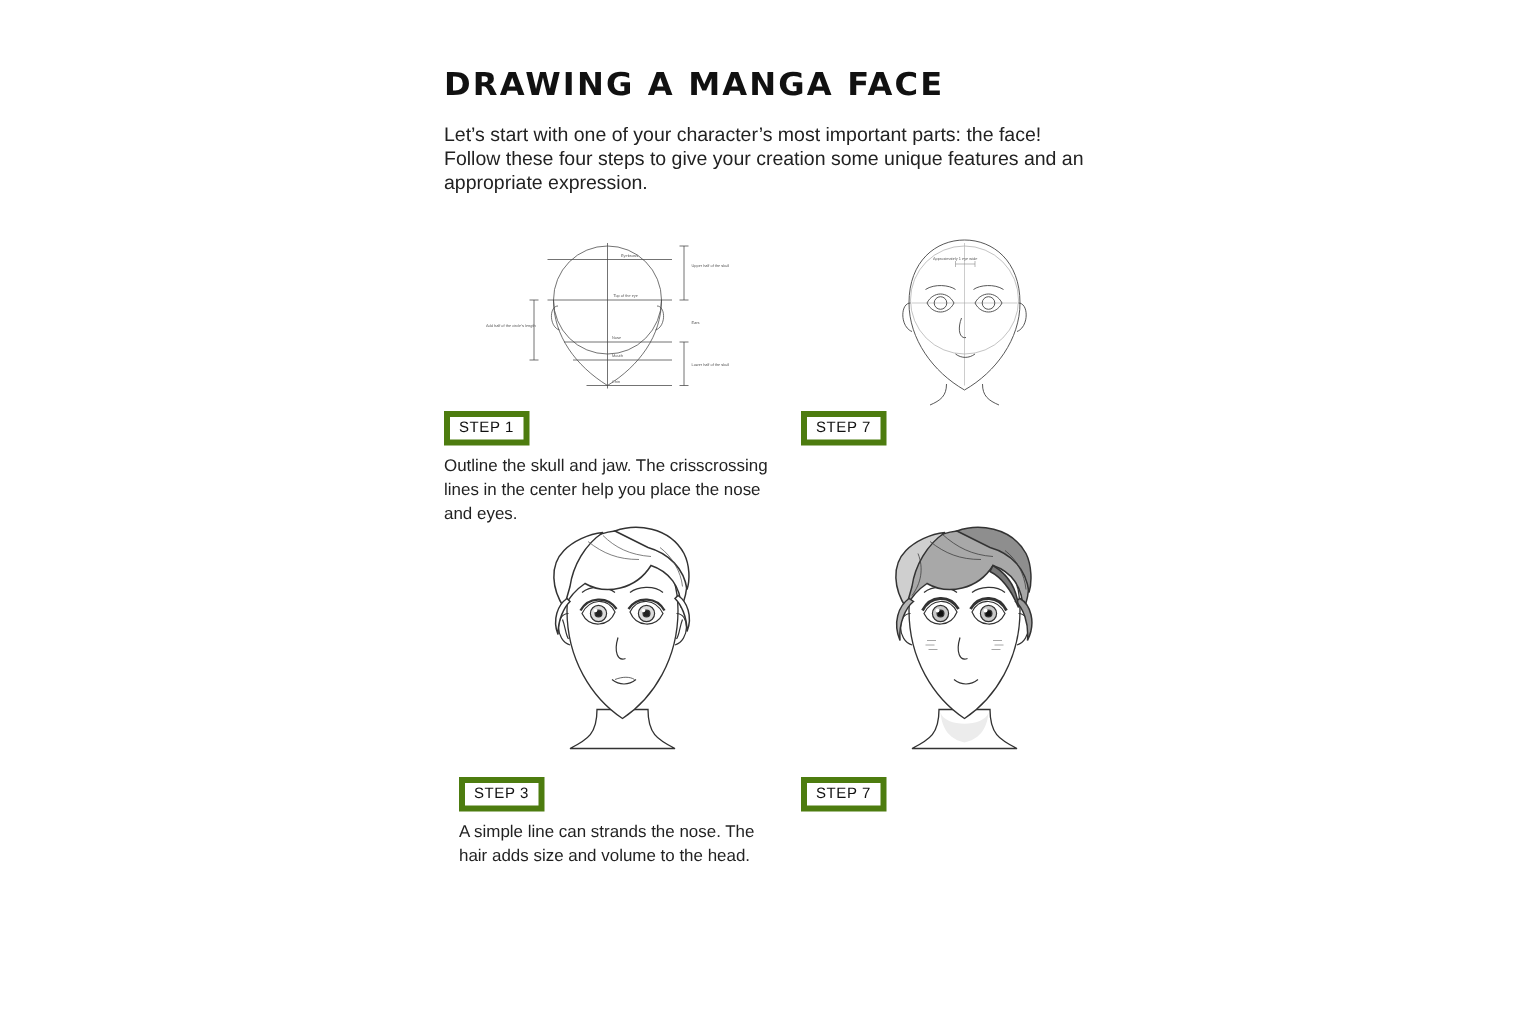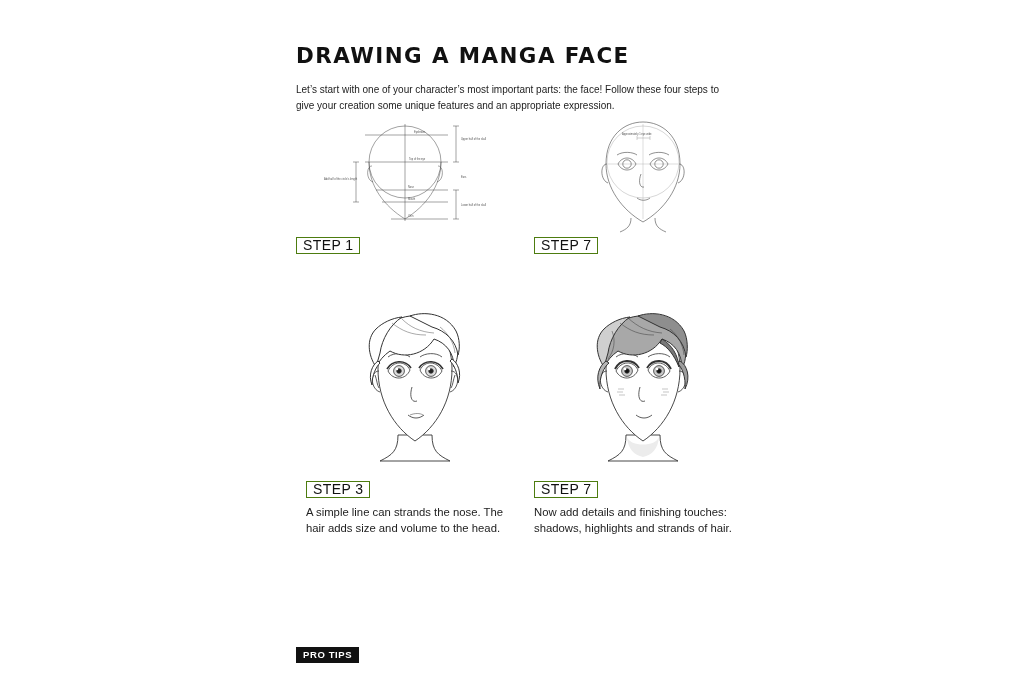--- a/index.html
+++ b/index.html
@@ -32,25 +32,25 @@
     font-family: "DejaVu Sans", sans-serif;
     font-weight: bold;
     font-size: 21px;
     letter-spacing: 1.4px;
     color: #111;
     margin: 0 0 14px 0;
     transform: scaleX(1.02);
     transform-origin: left center;
   }
   .intro {
-    font-size: 10px;
+    font-size: 13px;
     line-height: 16px;
     color: #222;
     width: 432px;
-    margin-bottom: 0;
+    margin-bottom: 22px;
   }
   .grid {
     position: relative;
     width: 450px;
   }
   .cell {
     position: absolute;
     width: 218px;
   }
   .fig {
@@ -58,22 +58,22 @@
     position: relative;
     display: flex;
     align-items: flex-end;
     justify-content: center;
   }
   .fig-large {
     height: 170px;
   }
   .step-badge {
     display: inline-block;
-    border: 1px solid #4d7c0f;
-    font-size: 14px;
+    border: 4px solid #4d7c0f;
+    font-size: 10px;
     letter-spacing: 0.4px;
     padding: 2px 6px 2px 6px;
     line-height: 11px;
     margin-bottom: 6px;
     background: #fff;
     color: #111;
   }
   .step-text {
     font-size: 11.3px;
     line-height: 16px;
@@ -156,20 +156,21 @@
               <text class="micro" x="112" y="86">Mouth</text>
               <text class="micro" x="112" y="103">Chin</text>
               <text class="micro" x="165" y="26">Upper half of the skull</text>
               <text class="micro" x="165" y="64">Ears</text>
               <text class="micro" x="165" y="92">Lower half of the skull</text>
               <text class="micro" x="28" y="66">Add half of the circle's length</text>
             </g>
           </svg>
         </div>
         <div class="step-badge">STEP 1</div>
+        <div class="step-text">Outline the skull and jaw. The crisscrossing lines in the center help you place the nose and eyes.</div>
       </div>
 
       <div class="cell" style="left:238px; top:0px;">
         <div class="fig">
           <svg width="218" height="122" viewBox="0 0 218 122">
             <g fill="none" stroke="#444" stroke-width="0.6">
 
               <path d="M72 50 C72 22, 90 8, 109 8 C128 8, 146 22, 146 50 C146 74, 130 96, 109 108 C88 96, 72 74, 72 50 Z"></path>
 
               <circle cx="109" cy="48" r="36" stroke="#9a9a9a" stroke-width="0.4"></circle>
@@ -311,21 +312,20 @@
             </g>
             <g fill="none" stroke="#3a3a3a" stroke-width="0.5">
               <path d="M86 18 C96 26, 106 30, 120 30"></path>
               <path d="M94 13 C104 22, 114 27, 128 28"></path>
               <path d="M78 26 C82 36, 80 46, 74 54"></path>
               <path d="M136 24 C144 30, 149 40, 150 50"></path>
             </g>
           </svg>
         </div>
         <div class="step-badge">STEP 7</div>
-        <div class="step-text">Now add details and finishing touches: shadows, highlights and strands of hair.</div>
       </div>
 
       <div class="protips-wrap">
         <div class="protips-badge">PRO TIPS</div>
         
       </div>
 
     </div>
   </div>
 </div>

